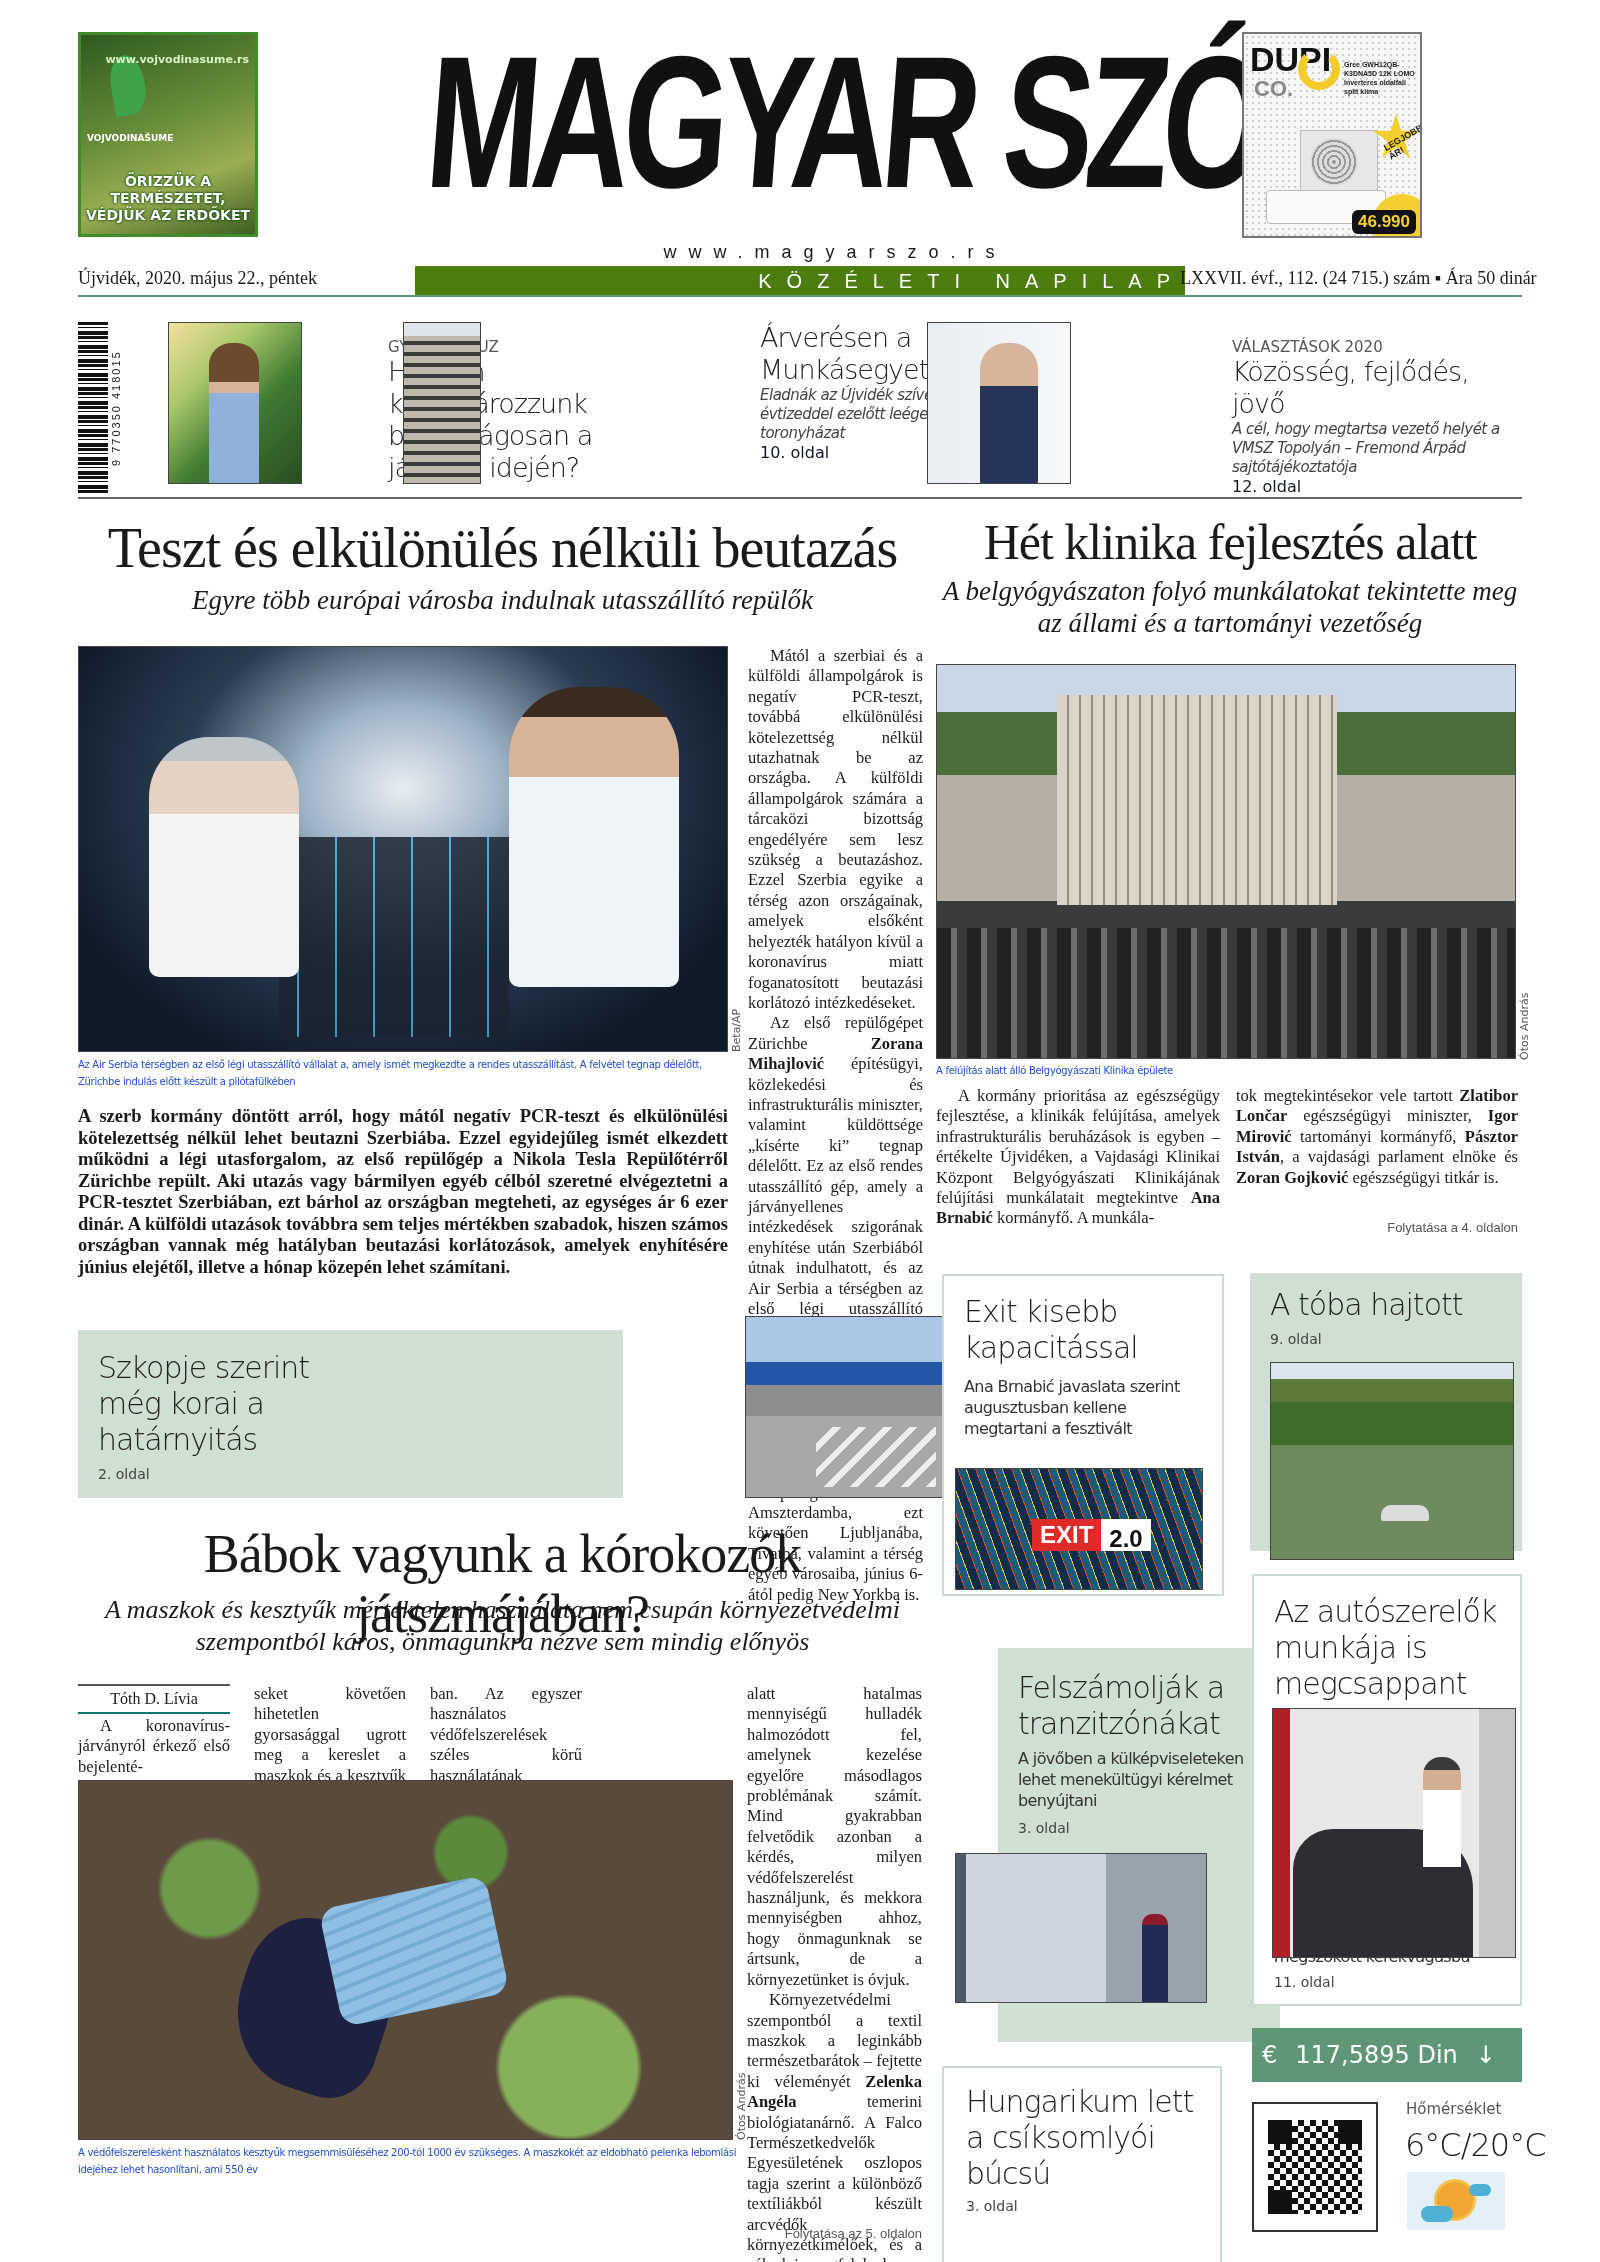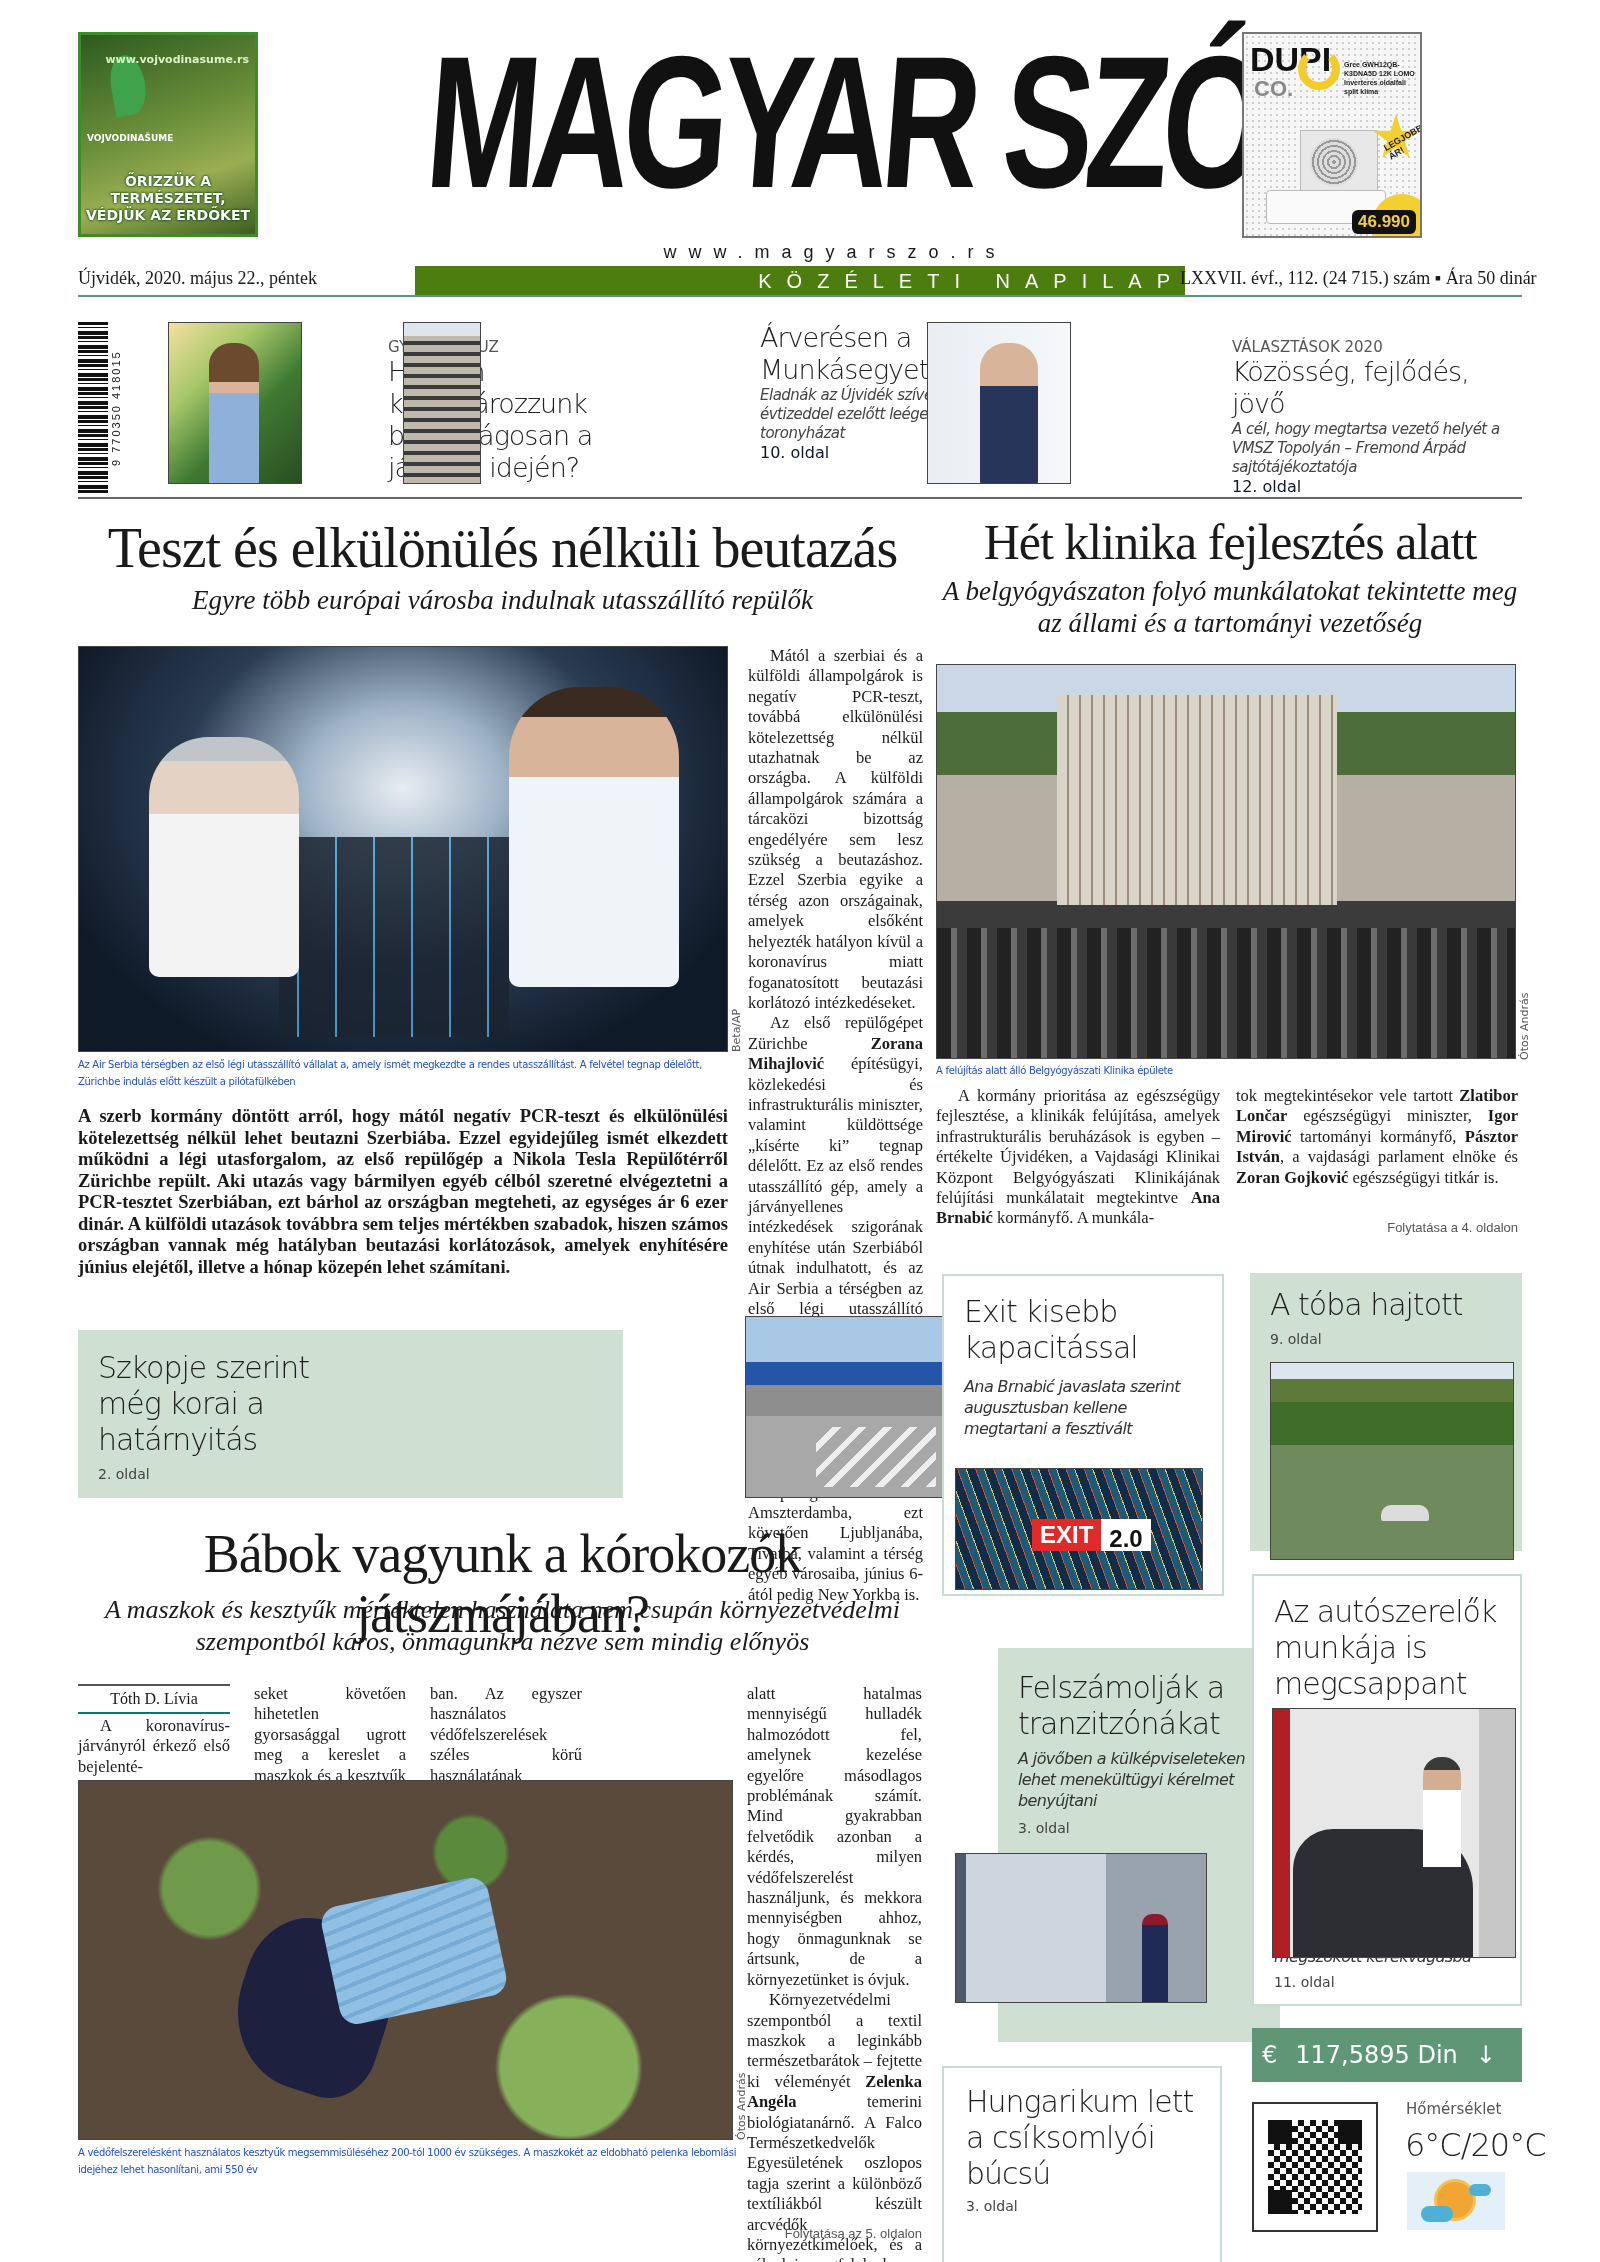--- a/index.html
+++ b/index.html
@@ -56,21 +56,21 @@
   .ph-cockpit{left:78px;top:646px;width:650px;height:406px;background:radial-gradient(ellipse at 50% 35%,#e8edf2 0,#9fb3c6 22%,#2a3c52 48%,#0f1a28 80%)}
   .ph-cockpit .pilot1{position:absolute;left:70px;top:90px;width:150px;height:240px;background:linear-gradient(#c0c5c9 0 10%,#e4d2c4 10% 32%,#f3f3f3 32%);border-radius:60px 60px 10px 10px}
   .ph-cockpit .pilot2{position:absolute;left:430px;top:40px;width:170px;height:300px;background:linear-gradient(#3a2a20 0 10%,#d8b49a 10% 30%,#eff4f8 30%);border-radius:70px 70px 10px 10px}
   .ph-cockpit .panel{position:absolute;left:200px;top:190px;width:230px;height:200px;background:repeating-linear-gradient(90deg,#1b2431 0 18px,#4ad 18px 20px,#1b2431 20px 38px),#1b2431;opacity:.85}
   .ph-clinic{left:936px;top:664px;width:580px;height:395px;background:linear-gradient(#c9d7e6 0 12%,#4d6d3a 12% 28%,#b6b0a4 28% 60%,#3b3b3b 60%)}
   .ph-clinic::before{content:"";position:absolute;left:120px;top:30px;width:280px;height:210px;background:repeating-linear-gradient(90deg,#d9d4c8 0 10px,#9b8d7c 10px 12px),#d9d4c8}
   .ph-clinic::after{content:"";position:absolute;left:0;right:0;bottom:0;height:130px;background:repeating-linear-gradient(90deg,#222 0 14px,#6d6d6d 14px 20px,#3a3a3a 20px 30px)}
   .box-green{background:#cfe0d3}
   .box-white{background:#fff;border:2px solid #c8ddd0}
   .bhead{font-family:"DejaVu Sans",sans-serif;font-weight:200;font-size:30px;line-height:36px;color:#1e1e1e;letter-spacing:-1px}
-  .bdek{font-family:"DejaVu Sans",sans-serif;font-style:italic;font-size:16px;line-height:21px;color:#333;letter-spacing:-0.6px}
+  .bdek{font-family:"DejaVu Sans",sans-serif;font-size:16px;line-height:21px;color:#333;letter-spacing:-0.6px}
   .bpage{font-family:"DejaVu Sans",sans-serif;font-size:14px;color:#444}
   .ph-border{left:745px;top:1316px;width:210px;height:182px;background:linear-gradient(#a9c8e6 0 25%,#2456a6 25% 38%,#8e8e8e 38% 55%,#a8a8a8 55%)}
   .ph-border::after{content:"";position:absolute;left:70px;top:110px;width:120px;height:60px;background:repeating-linear-gradient(135deg,transparent 0 12px,#eee 12px 18px)}
   .ph-exit{left:955px;top:1468px;width:248px;height:122px;background:repeating-linear-gradient(70deg,#0f2c4a 0 8px,#d94c2a 8px 9px,#1c5a7a 9px 16px,#e8c34a 16px 17px)}
   .exit-badge{position:absolute;left:76px;top:50px;display:flex;height:32px}
   .exit-badge .e{background:#e02a2a;color:#fff;font-family:"Liberation Sans",sans-serif;font-weight:bold;font-size:24px;padding:0 8px;line-height:32px}
   .exit-badge .n{background:#fff;color:#111;font-family:"Liberation Sans",sans-serif;font-weight:bold;font-size:24px;padding:4px 8px;line-height:32px}
   .ph-lake{left:1270px;top:1362px;width:244px;height:198px;background:linear-gradient(#dbe6ef 0 8%,#5d7a3a 8% 20%,#3f6e2b 20% 42%,#6f8a5d 42%)}
   .ph-lake::after{content:"";position:absolute;left:110px;top:142px;width:48px;height:16px;background:#dcdcdc;border-radius:10px 10px 2px 2px}
   .ph-transit{left:955px;top:1853px;width:252px;height:150px;background:linear-gradient(90deg,#4d5a6a 0 4%,#cdd6df 4% 60%,#98a3ad 60%)}

